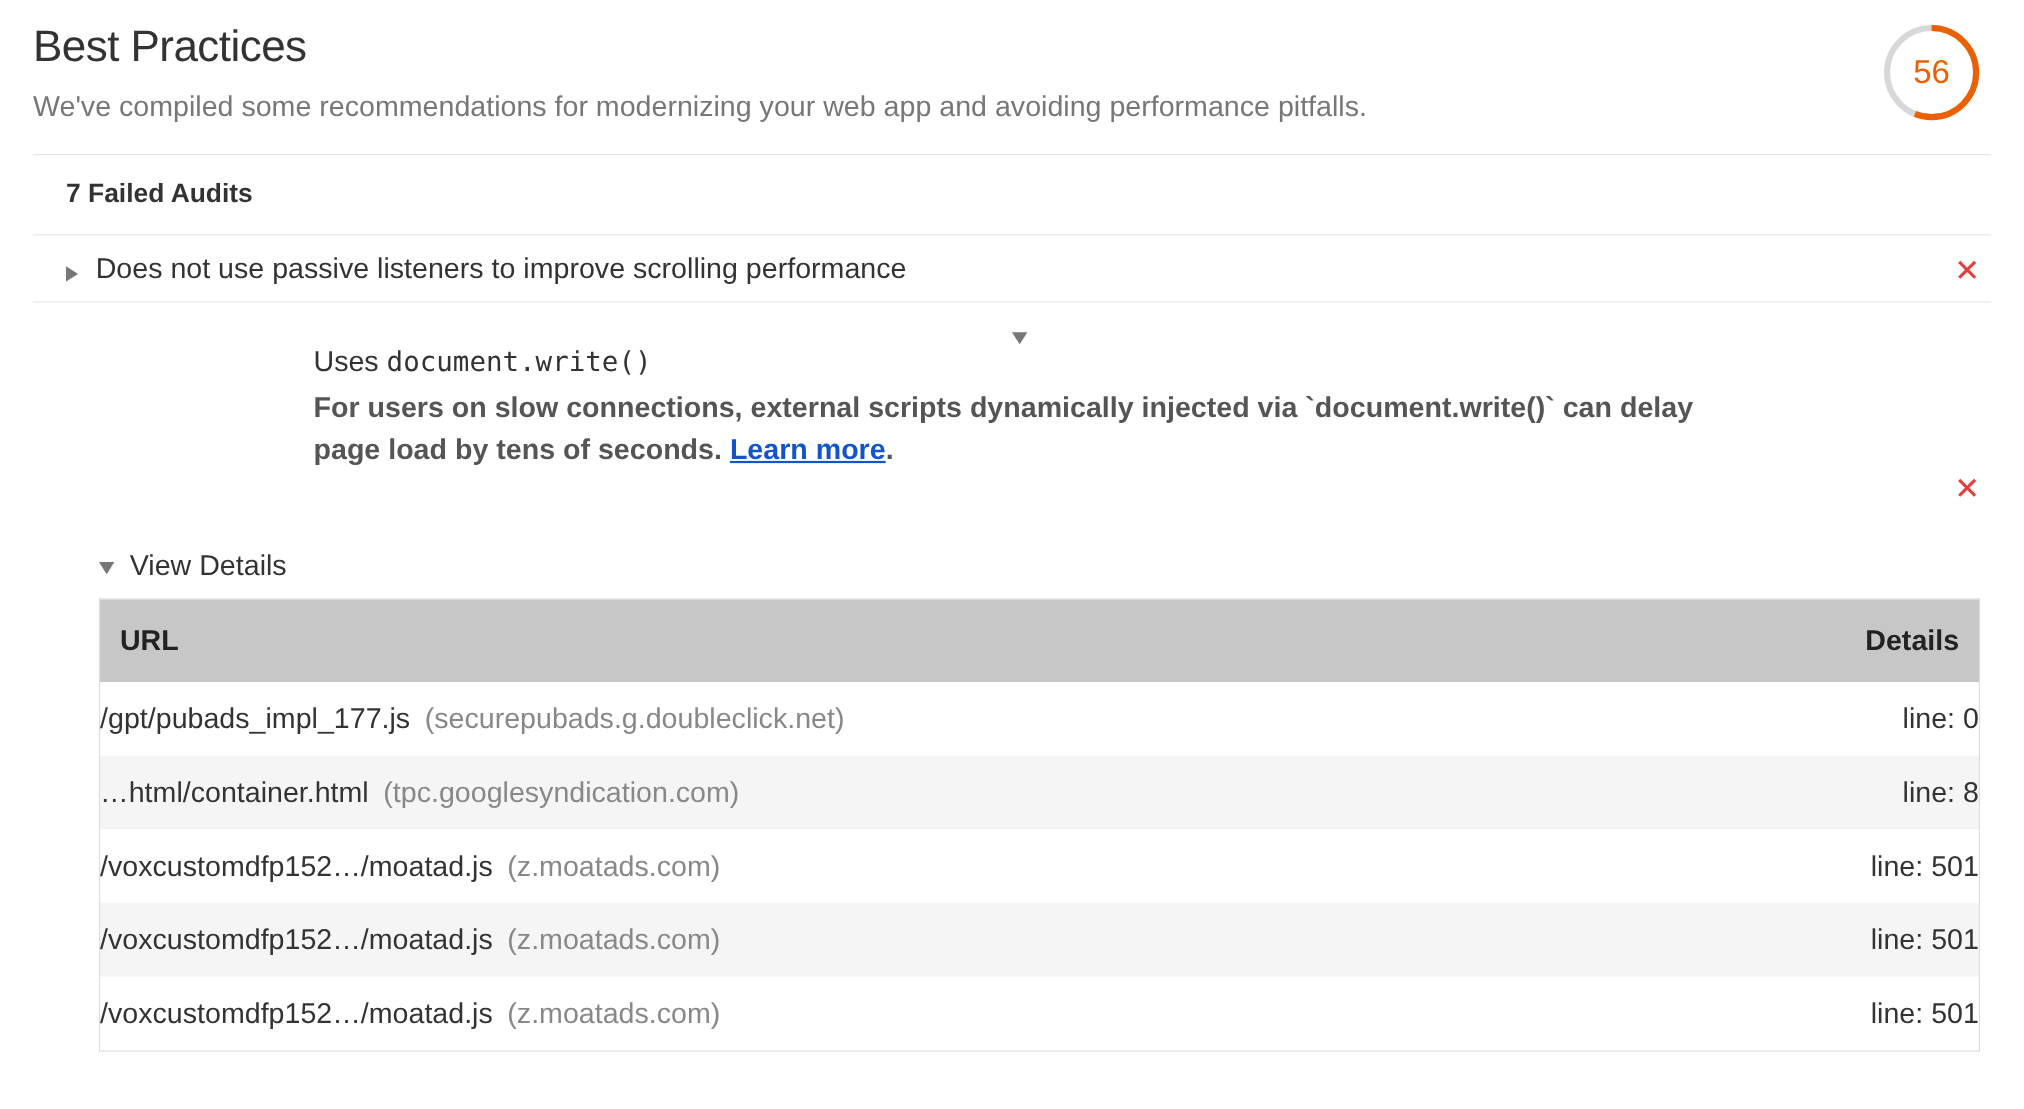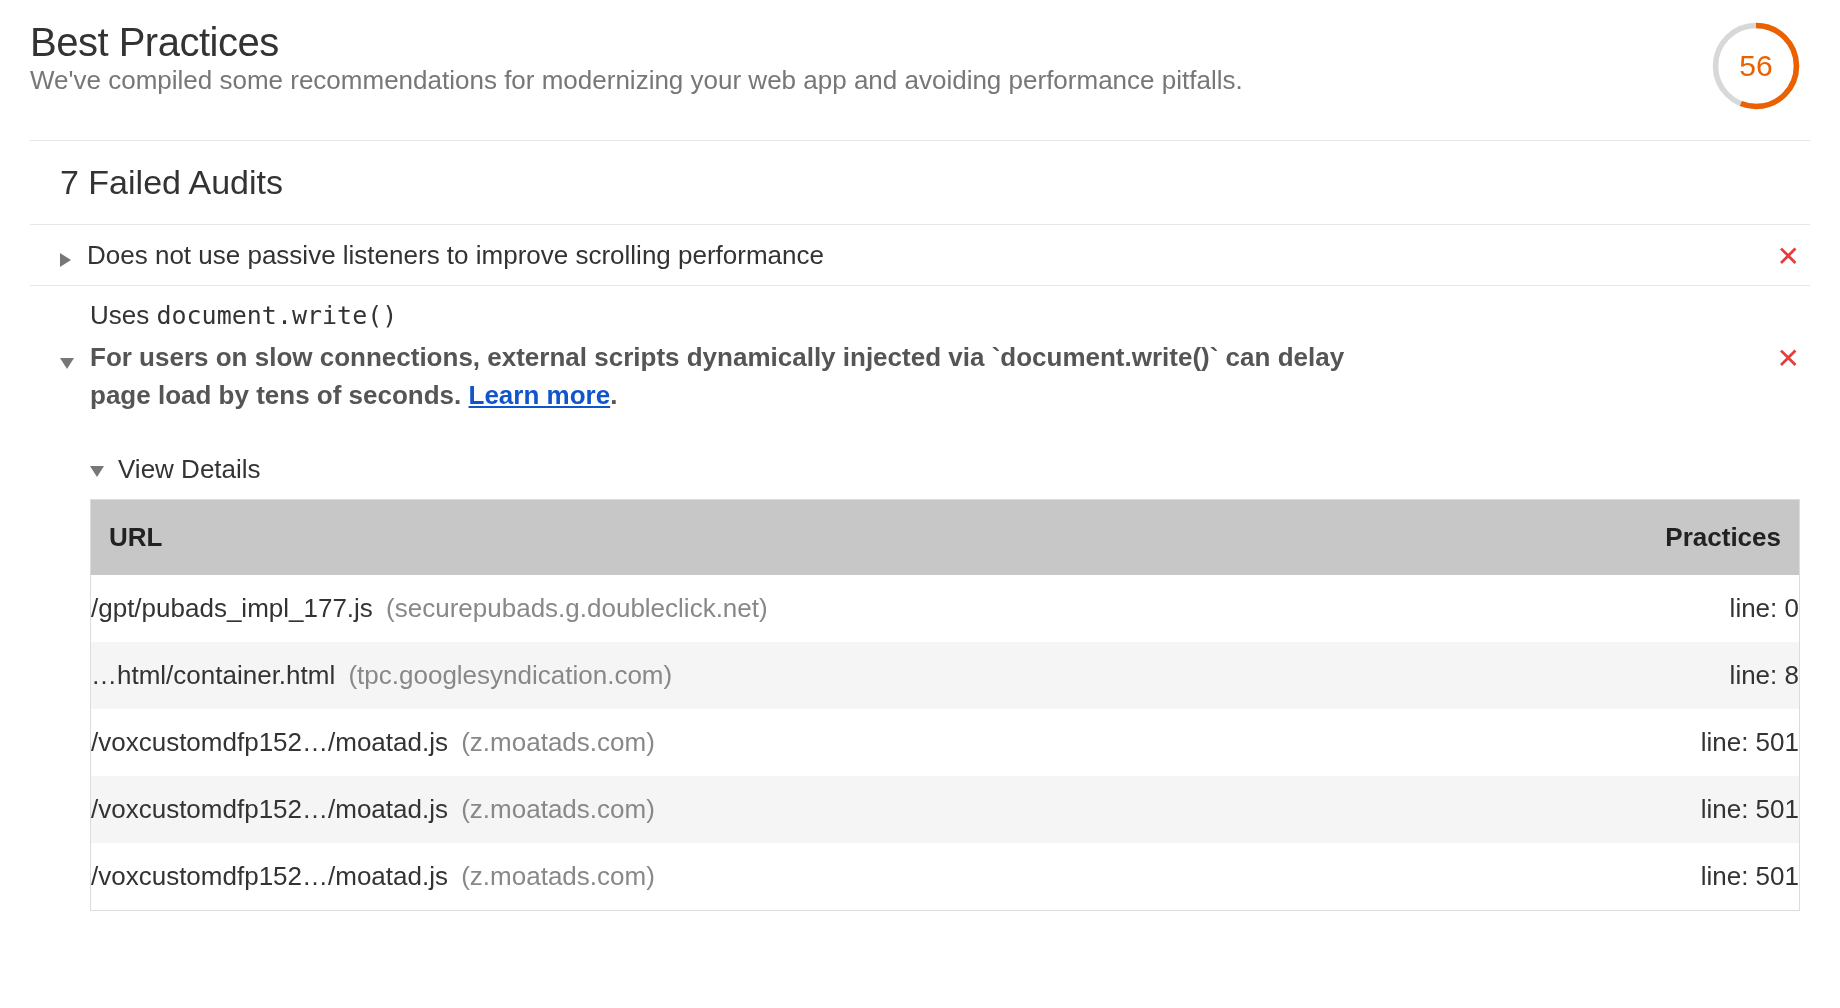--- a/index.html
+++ b/index.html
@@ -20,52 +20,52 @@
   .header-text h1 {
     font-size: 40px;
     font-weight: 400;
     color: #333;
     letter-spacing: -0.5px;
   }
   .header-text p {
     font-size: 26px;
     color: #777;
     font-weight: 400;
-    margin-top: 0;
+    margin-top: 16px;
   }
   .score-gauge {
     position: relative;
     width: 92px;
     height: 92px;
     margin-right: 8px;
   }
   .score-gauge svg { width: 92px; height: 92px; transform: rotate(-90deg); }
   .score-gauge .bg-ring { stroke: #d8d8d8; }
   .score-gauge .fg-ring { stroke: #eb6100; }
   .score-gauge .num {
     position: absolute;
     top: 0; left: 0; width: 100%; height: 100%;
     display: flex; align-items: center; justify-content: center;
     font-size: 30px; font-weight: 400; color: #eb6100;
   }
   .divider { border: none; border-top: 1px solid #e6e6e6; }
   .section-title {
-    font-size: 34px;
-    font-weight: 400;
+    font-size: 24px;
+    font-weight: 700;
     padding: 22px 0 22px 30px;
     color: #333;
   }
   .audit-row {
     border-top: 1px solid #e6e6e6;
     padding: 14px 0 14px 30px;
     display: flex;
     align-items: center;
     font-size: 26px;
   }
-  .audit-row.expanded { border-bottom: none; }
+  .audit-row.expanded { border-bottom: none; flex-direction: column; }
   .caret {
     width: 0; height: 0;
     margin-top: 10px;
     margin-right: 16px;
     flex: 0 0 auto;
   }
   .caret.right {
     border-top: 7px solid transparent;
     border-bottom: 7px solid transparent;
     border-left: 11px solid #777;
@@ -172,21 +172,21 @@
 
 <div class="view-details">
   <span class="caret down"></span>
   <span>View Details</span>
 </div>
 
 <table class="details-table">
   <thead>
     <tr>
       <th>URL</th>
-      <th class="loc">Practices</th>
+      <th class="loc">Details</th>
     </tr>
   </thead>
   <tbody id="details-body">
   <tr>
         <td><span>/gpt/pubads_impl_177.js</span><span class="url-host"> (securepubads.g.doubleclick.net)</span></td>
         <td class="loc">line: 0</td>
       </tr>
       <tr>
         <td><span>…html/container.html</span><span class="url-host"> (tpc.googlesyndication.com)</span></td>
         <td class="loc">line: 8</td>

